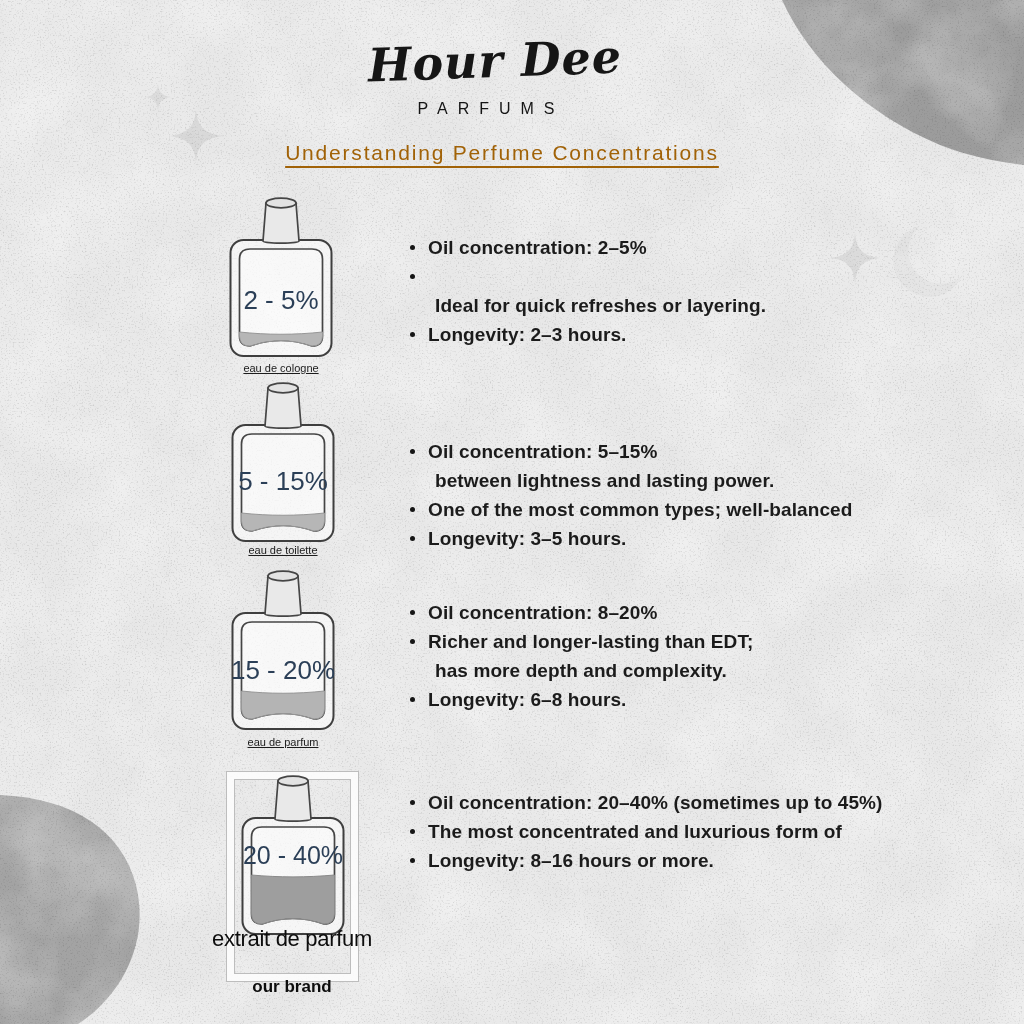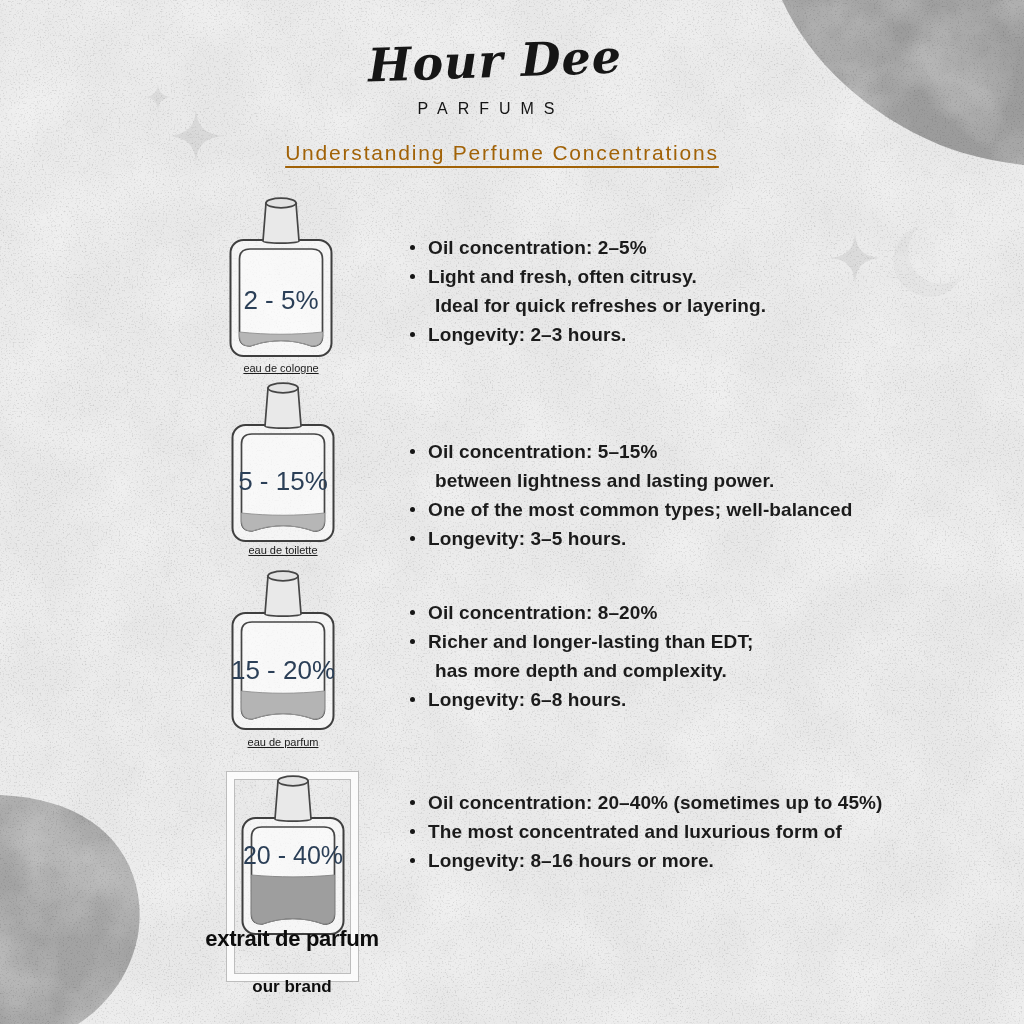--- a/index.html
+++ b/index.html
@@ -31,21 +31,21 @@
     position:absolute; transform:translateX(-50%);
     font-size:11px; font-weight:400; color:#1c1c1c; white-space:nowrap;text-decoration:underline;
   }
   .brand-frame{
     position:absolute; left:227px; top:772px; width:131px; height:209px;
     border:7px solid rgba(252,252,252,0.92);
     box-shadow:0 0 0 1px #bdbdbd, inset 0 0 0 1px #bdbdbd;
   }
   .label-strong{
     position:absolute; transform:translateX(-50%);
-    font-size:22px; font-weight:700; letter-spacing:-0.3px; color:#0d0d0d; white-space:nowrap;
+    font-size:22px; font-weight:400; letter-spacing:-0.3px; color:#0d0d0d; white-space:nowrap;
   }
   .label-sub{
     position:absolute; transform:translateX(-50%);
     font-size:17px; font-weight:700; color:#0d0d0d; white-space:nowrap;margin-top:26px;
   }
   
   .bullets{ position:absolute; left:410px; width:560px; }
   .line{ display:flex; align-items:center; height:29px;
          font-size:19px; font-weight:700; letter-spacing:0.1px; color:#1b1b1b; white-space:nowrap; }
   .dot{ width:5px; height:5px; border-radius:50%; background:#151515; margin-right:13px; flex:0 0 auto; }
@@ -99,21 +99,20 @@
   </figure>
   <div class="bottle-label" style="left:281px;top:362px">eau de cologne</div>
 
   <div class="bullets" style="top:233px">
     <div class="line">
         <span class="dot"></span>
         <span>Oil concentration: 2–5%</span>
       </div>
     <div class="line">
         <span class="dot"></span>
-        <span>Light and fresh, often citrusy.</span>
       </div>
     <div class="line cont">
         <span>Ideal for quick refreshes or layering.</span>
       </div>
     <div class="line">
         <span class="dot"></span>
         <span>Longevity: 2–3 hours.</span>
       </div>
   </div>
 

